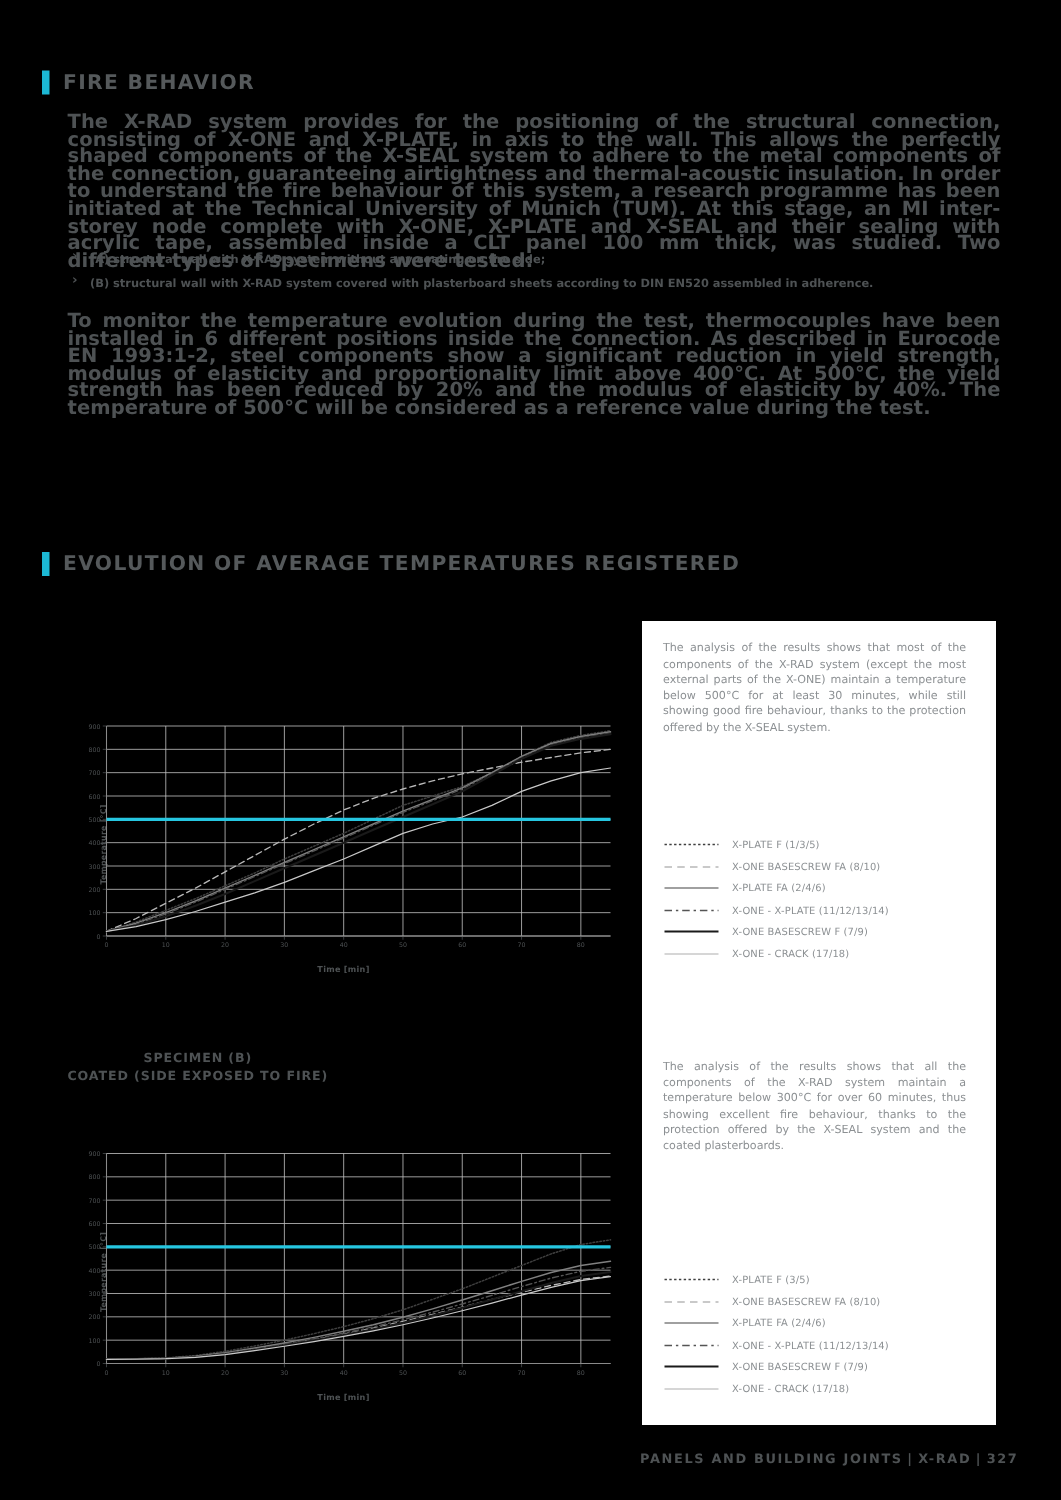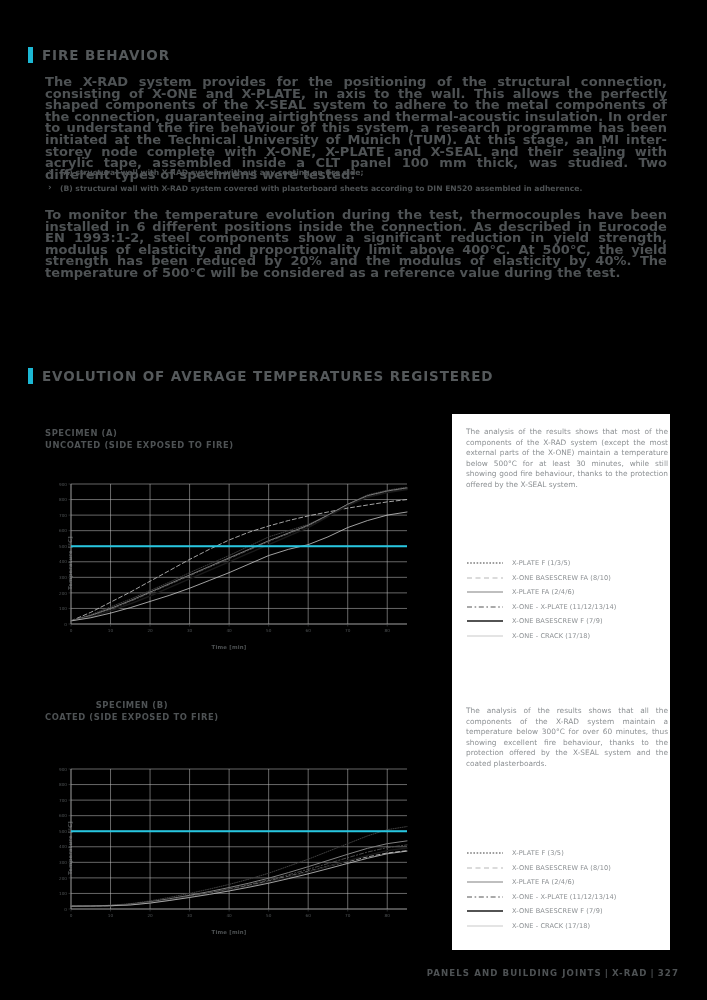--- a/index.html
+++ b/index.html
@@ -65,23 +65,22 @@
   }
   .xlabel {
     position: absolute; left: 0; right: 0; bottom: -2px; text-align: center;
     color: #4e5254; font-size: 5.4px; letter-spacing: .2px;
     font-family: "DejaVu Sans", sans-serif; font-weight: 700;
   }
   .plot-svg { position: absolute; left: 0; top: 0; }
 
   
   #side-panel {
-    position: absolute; left: 428px; top: 414px; width: 218px; height: 536px;
+    position: absolute; left: 428px; top: 414px; width: 236px; height: 536px;
     background: #ffffff;
-    margin-left: 24px;
   }
   .panel-note {
     position: absolute; left: 14px; width: 202px;
     color: #8c9093; font-size: 7.4px; line-height: 10.6px; text-align: justify;
     font-family: "DejaVu Sans", sans-serif;
   }
   #note-a { top: 13px; }
   #note-b { top: 292px; }
   .legend { position: absolute; left: 14px; width: 205px; text-align: center; }
   #legend-a { top: 142px; }
@@ -125,24 +124,20 @@
 
   <div class="body-col" id="monitor-para">
     <p class="body-text">To monitor the temperature evolution during the test, thermocouples have been installed in 6 different positions inside the connection. As described in Eurocode EN 1993:1-2, steel components show a significant reduction in yield strength, modulus of elasticity and proportionality limit above 400°C. At 500°C, the yield strength has been reduced by 20% and the modulus of elasticity by 40%. The temperature of 500°C will be considered as a reference value during the test.</p>
   </div>
 
   <div class="sec-head" id="evolution-head">
     <div class="sec-bar"></div>
     <div class="sec-title">EVOLUTION OF AVERAGE TEMPERATURES REGISTERED</div>
   </div>
 
-  <div class="spec-label" id="specimen-a-label">
-    <div>SPECIMEN (A)</div>
-    <div>UNCOATED (SIDE EXPOSED TO FIRE)</div>
-  </div>
 
   <div class="chart-block" id="chart-a">
     <div class="chart-inner">
       <div class="ylabel">Temperature [°C]</div>
       <svg class="plot-svg" id="svg-a" width="368" height="170">
           <line x1="26" y1="146" x2="362" y2="146" stroke="#bdbdbd" stroke-width="0.55"></line>
           <text x="22" y="147.7" text-anchor="end" font-size="4.2" fill="#4e5254" font-family="DejaVu Sans, sans-serif">0</text>
           <line x1="23.5" y1="146" x2="26" y2="146" stroke="#4e5254" stroke-width="0.5"></line>
           <line x1="26" y1="130.44444444444446" x2="362" y2="130.44444444444446" stroke="#bdbdbd" stroke-width="0.55"></line>
           <text x="22" y="132.14444444444445" text-anchor="end" font-size="4.2" fill="#4e5254" font-family="DejaVu Sans, sans-serif">100</text>

